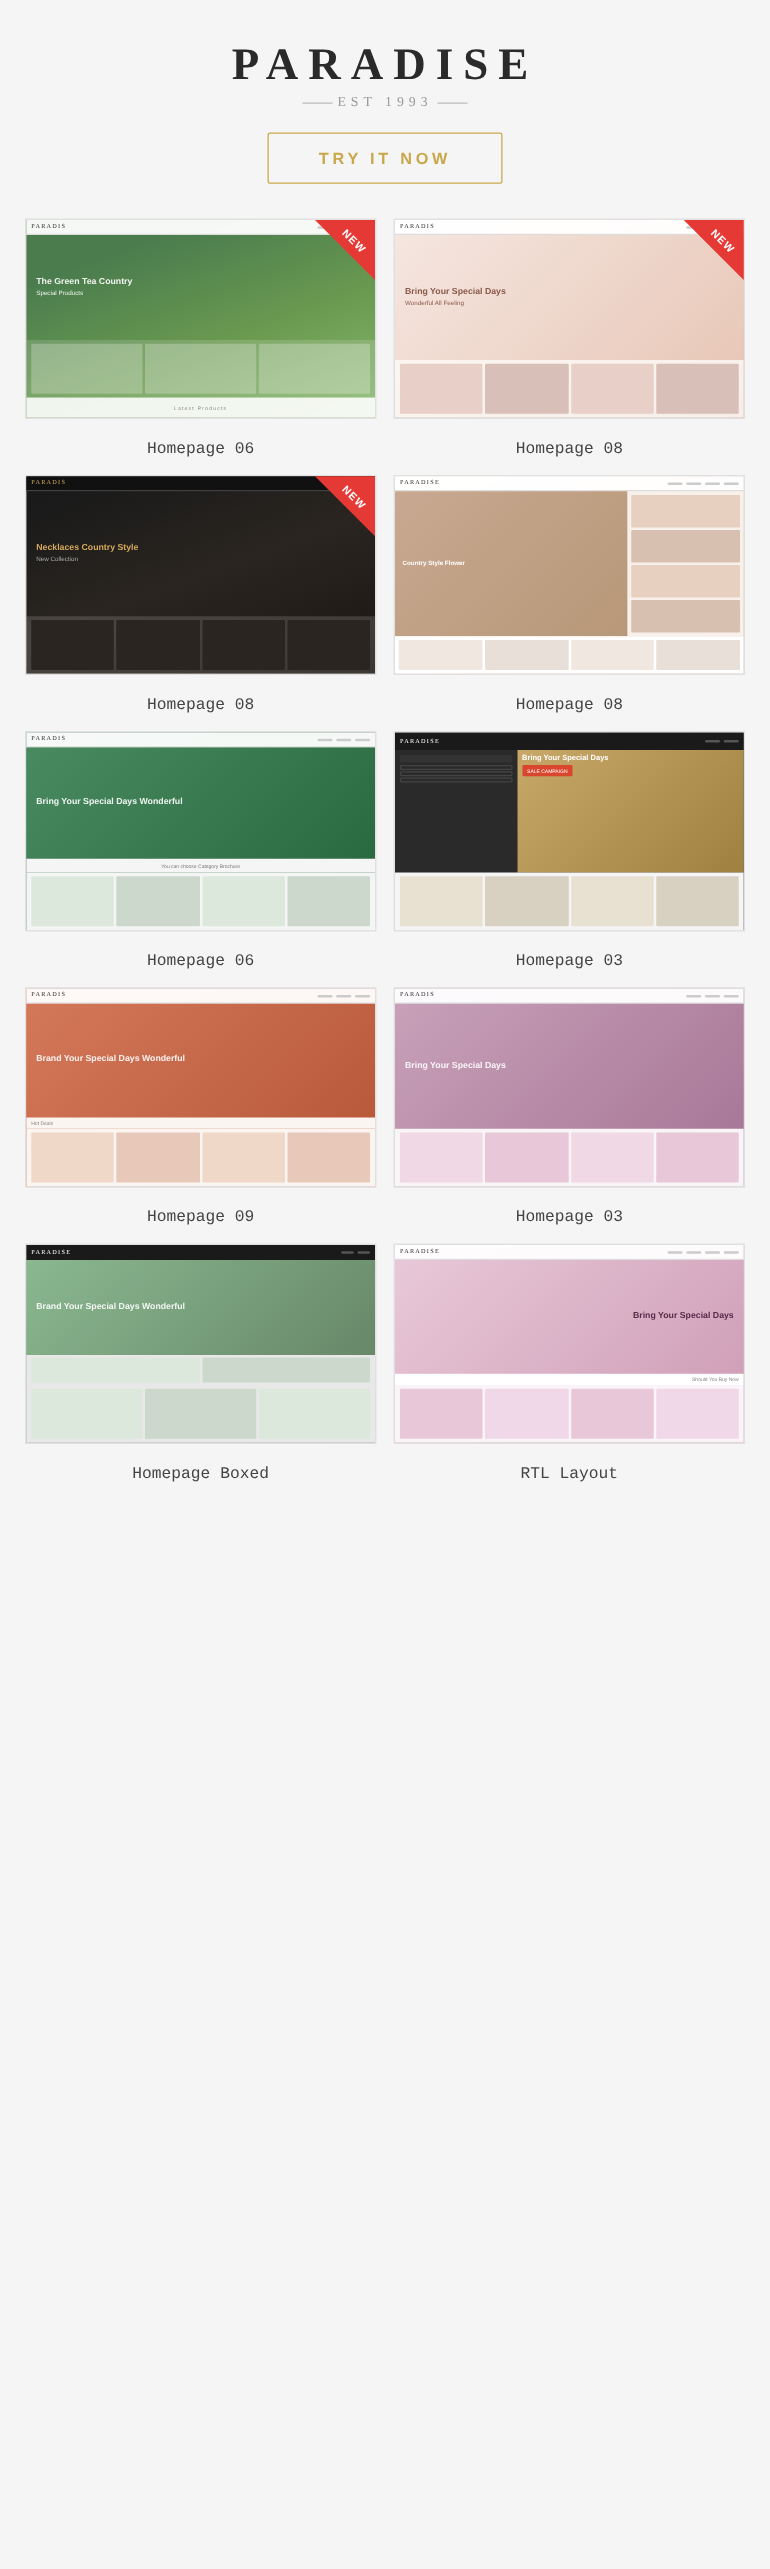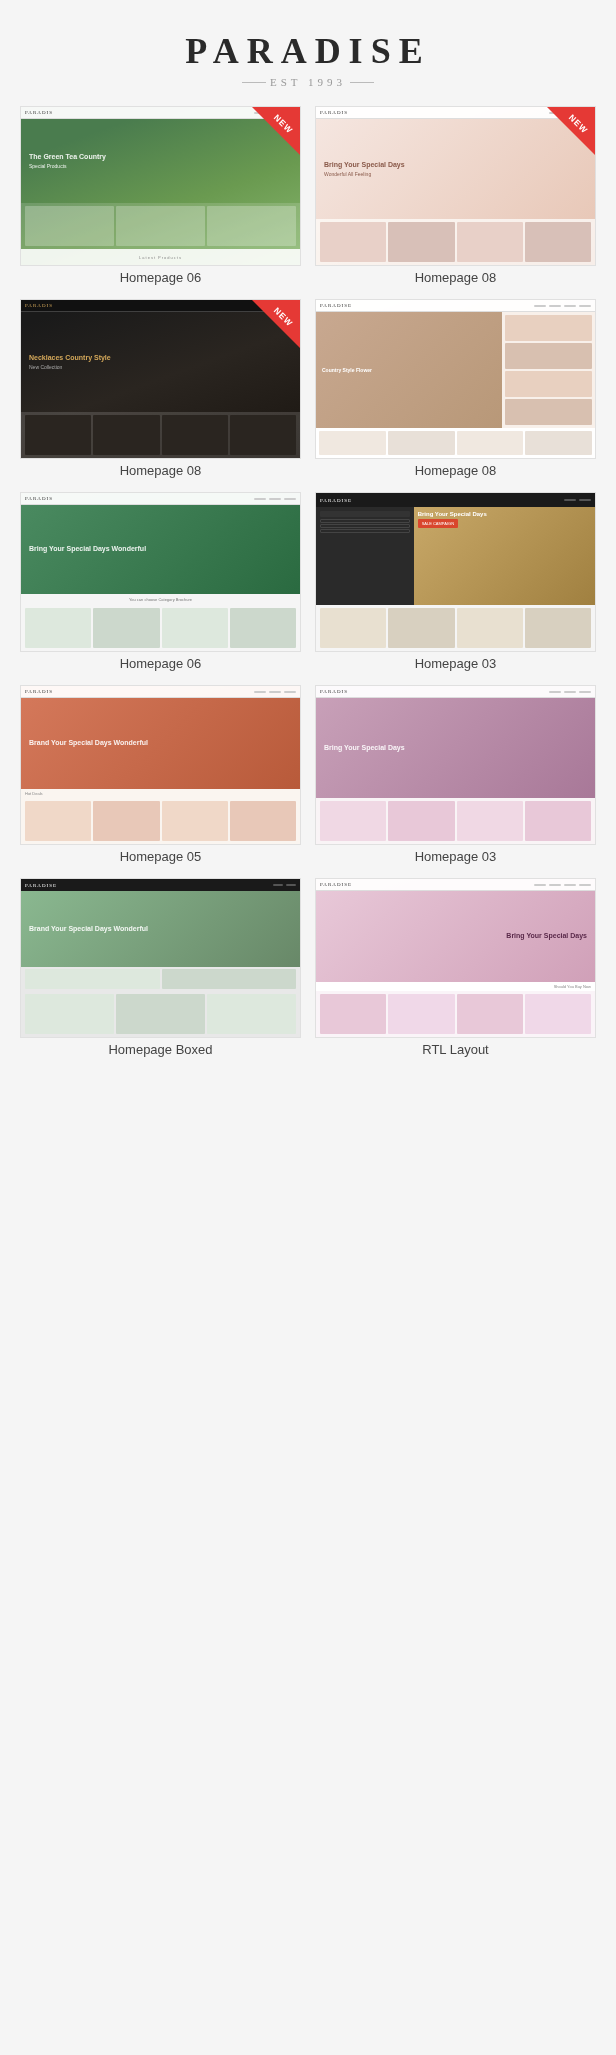--- a/index.html
+++ b/index.html
@@ -134,24 +134,24 @@
       z-index: 10;
     }
     .new-badge span {
       transform: rotate(45deg);
       margin-top: -14px;
       margin-left: 14px;
       font-size: 8.5px;
     }
 
     .caption {
-      margin-top: 4px;
+      margin-top: 16px;
       font-size: 13px;
       color: #444;
-      font-family: Liberation Sans, sans-serif;
+      font-family: Liberation Mono, monospace;
       text-align: center;
     }
 
     
     .img-block-green { 
       width: 100%; height: 100%;
       background: linear-gradient(160deg, #4a7c4e 20%, #6a9a50 60%, #8ab870 100%);
       display: flex; flex-direction: column;
     }
     .img-block-pink {
@@ -272,20 +272,23 @@
   <div class="header">
     <div class="header-title">PARADISE</div>
     <div class="header-subtitle">
       <span class="line"></span>
       <span>EST 1993</span>
       <span class="line"></span>
     </div>
   </div>
 
 
+  <div class="cta-wrapper">
+    <button class="cta-button">TRY IT NOW</button>
+  </div>
 
   <div class="grid">
 
     <div class="grid-item">
       <div class="thumbnail-wrapper">
         <div class="thumbnail-inner">
           <div class="img-block-green">
             <div class="ss-nav-white">
               <span class="ss-logo">PARADIS</span>
               <div class="ss-nav-links">
@@ -505,21 +508,21 @@
             <div style="background:#faf5f0;padding:2px 4px;font-size:4px;color:#888;font-family:Arial;">Hot Deals</div>
             <div class="ss-products" style="background:#faf5f0;">
               <div class="ss-product" style="background:#f0d8c8;"></div>
               <div class="ss-product" style="background:#e8c8b8;"></div>
               <div class="ss-product" style="background:#f0d8c8;"></div>
               <div class="ss-product" style="background:#e8c8b8;"></div>
             </div>
           </div>
         </div>
       </div>
-      <div class="caption">Homepage 05</div>
+      <div class="caption">Homepage 09</div>
     </div>
 
     <div class="grid-item">
       <div class="thumbnail-wrapper">
         <div class="thumbnail-inner">
           <div class="img-block-purple">
             <div class="ss-nav-white">
               <span class="ss-logo">PARADIS</span>
               <div class="ss-nav-links">
                 <div class="ss-nav-link"></div>

